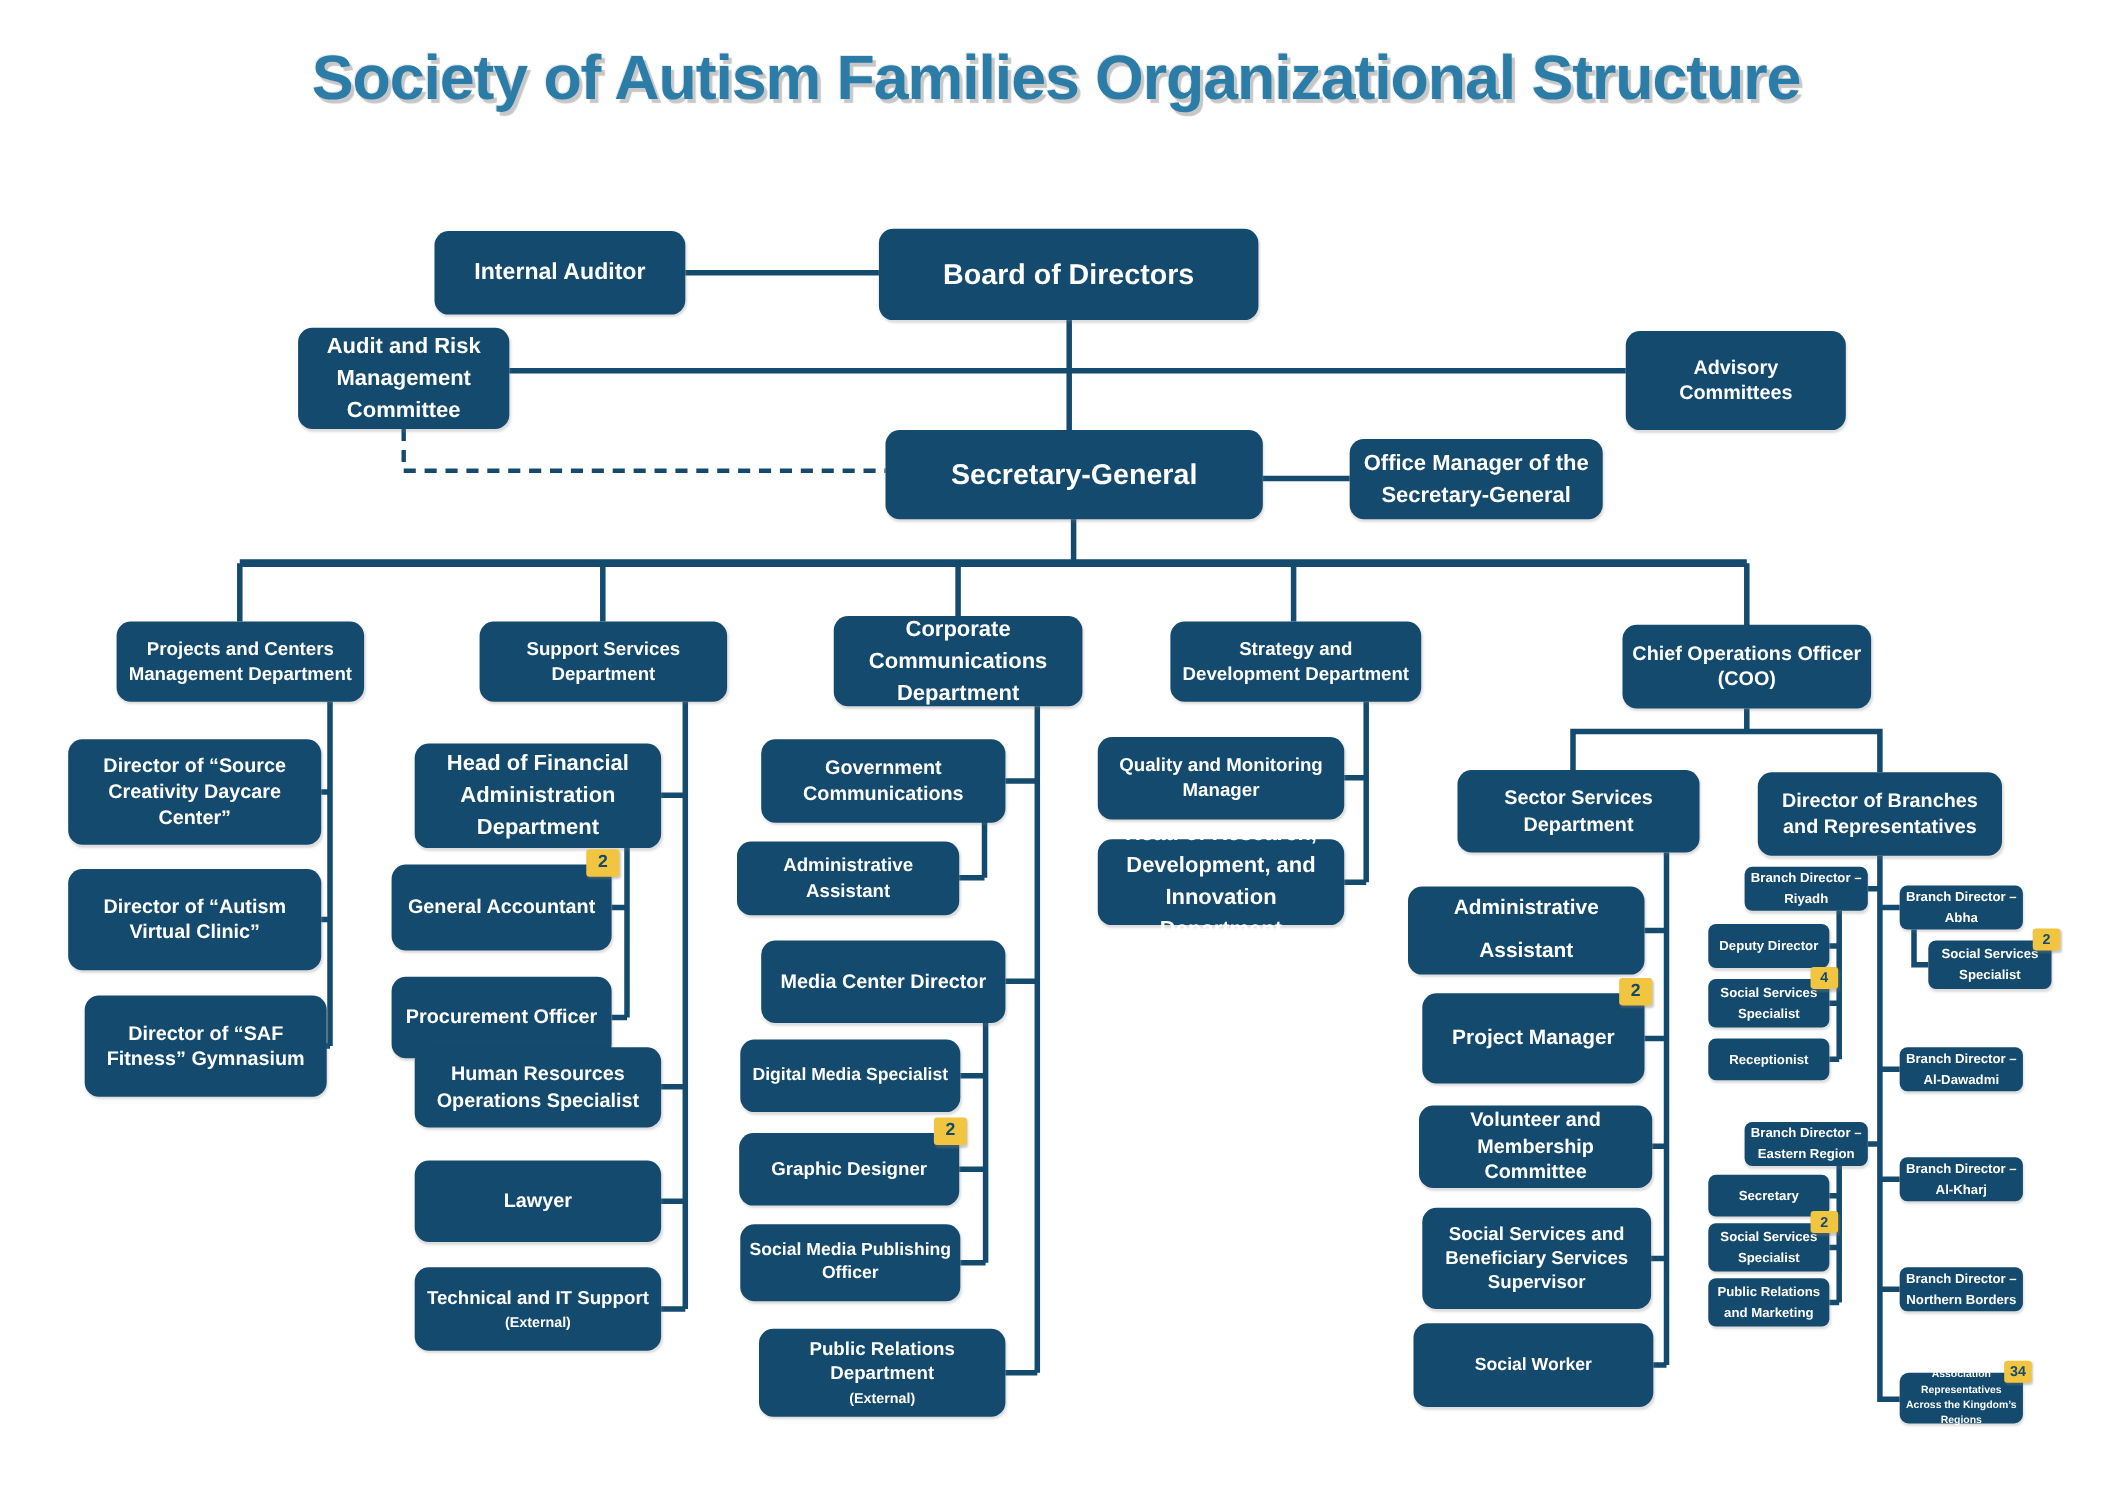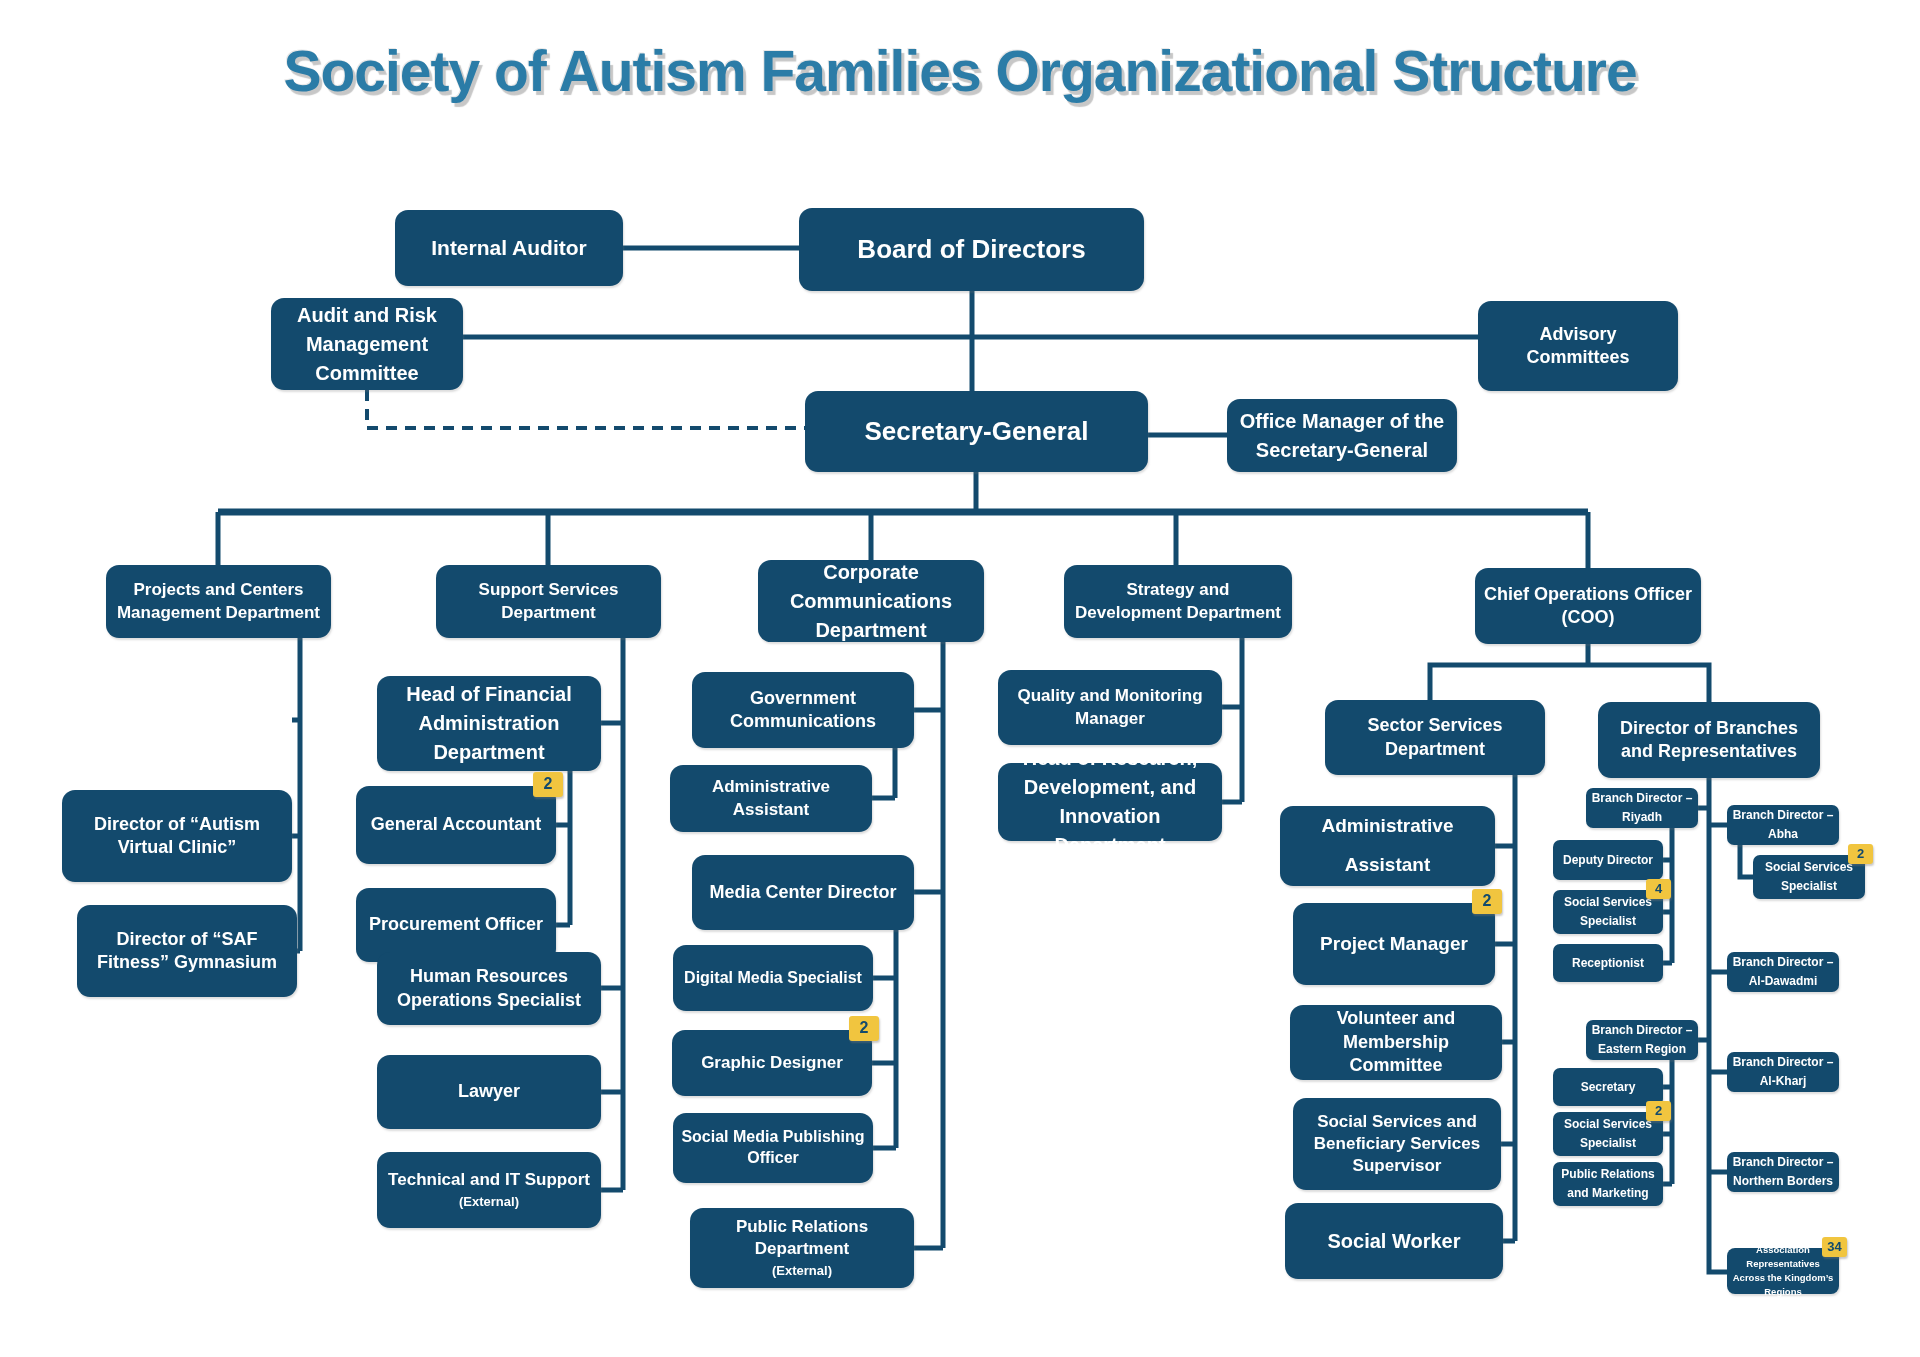--- a/index.html
+++ b/index.html
@@ -90,20 +90,23 @@
   <div class="node rg" style="left:758px;top:560px;width:226px;height:82px">
       <span>Corporate Communications Department</span>
     </div>
   <div class="node md" style="left:1064px;top:565px;width:228px;height:73px;font-size:17px">
       <span>Strategy and Development Department</span>
     </div>
   <div class="node md" style="left:1475px;top:568px;width:226px;height:76px">
       <span>Chief Operations Officer (COO)</span>
     </div>
 
+  <div class="node md" style="left:62px;top:672px;width:230px;height:96px">
+      <span>Director of “Source Creativity Daycare Center”</span>
+    </div>
   <div class="node md" style="left:62px;top:790px;width:230px;height:92px">
       <span>Director of “Autism Virtual Clinic”</span>
     </div>
   <div class="node md" style="left:77px;top:905px;width:220px;height:92px">
       <span>Director of “SAF Fitness” Gymnasium</span>
     </div>
 
   <div class="node rg" style="left:377px;top:676px;width:224px;height:95px">
       <span>Head of Financial Administration Department</span>
     </div>
@@ -169,21 +172,21 @@
   <div class="node md" style="left:1293px;top:903px;width:202px;height:82px;font-size:19px">
       <span class="badge">2</span>
       <span>Project Manager</span>
     </div>
   <div class="node md" style="left:1290px;top:1005px;width:212px;height:75px">
       <span>Volunteer and Membership Committee</span>
     </div>
   <div class="node md" style="left:1293px;top:1098px;width:208px;height:92px;font-size:17px">
       <span>Social Services and Beneficiary Services Supervisor</span>
     </div>
-  <div class="node md" style="left:1285px;top:1203px;width:218px;height:76px;font-size:20px">
+  <div class="node md" style="left:1285px;top:1203px;width:218px;height:76px;font-size:16px">
       <span>Social Worker</span>
     </div>
 
   <div class="node sm" style="left:1586px;top:788px;width:112px;height:40px">
       <span>Branch Director – Riyadh</span>
     </div>
   <div class="node sm" style="left:1553px;top:840px;width:110px;height:40px">
       <span>Deputy Director</span>
     </div>
   <div class="node sm" style="left:1553px;top:890px;width:110px;height:44px">

